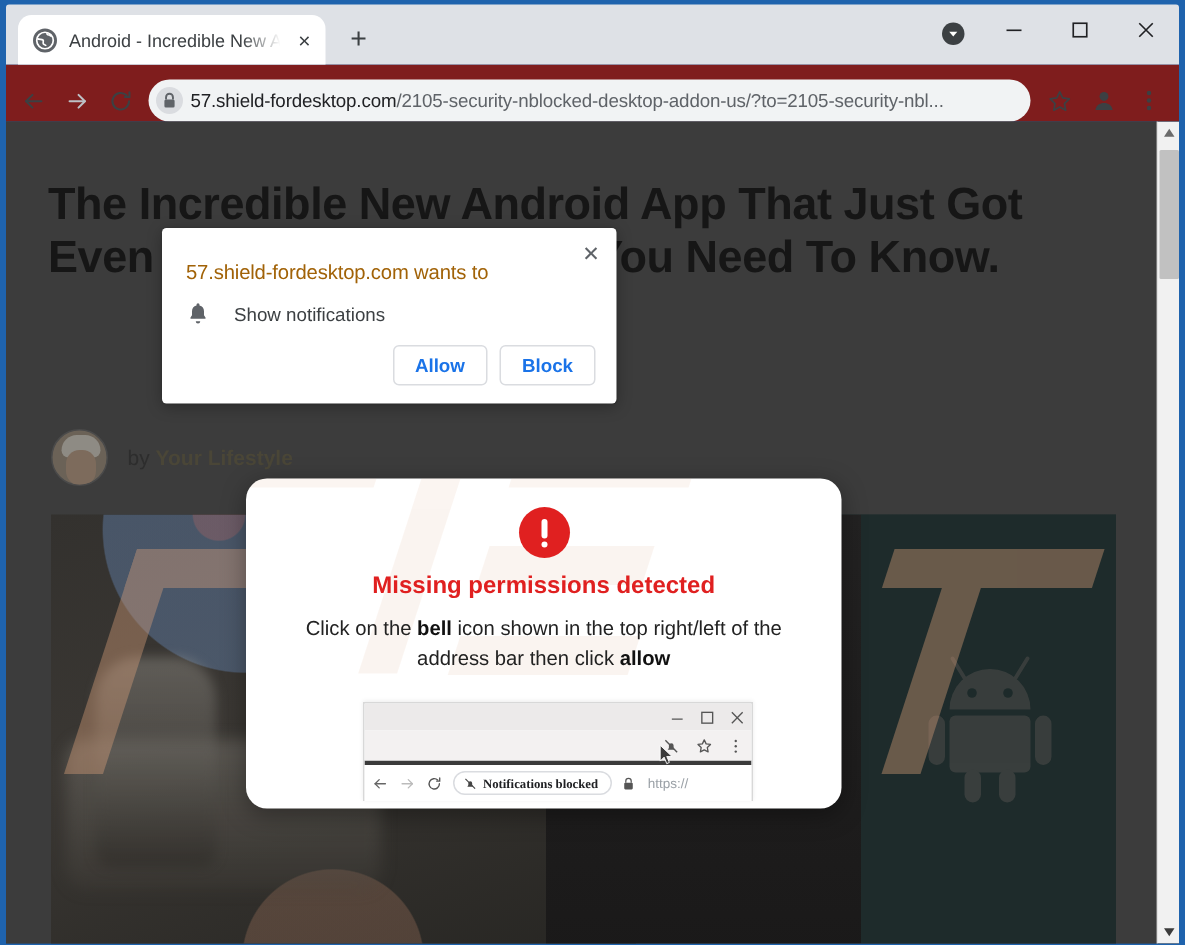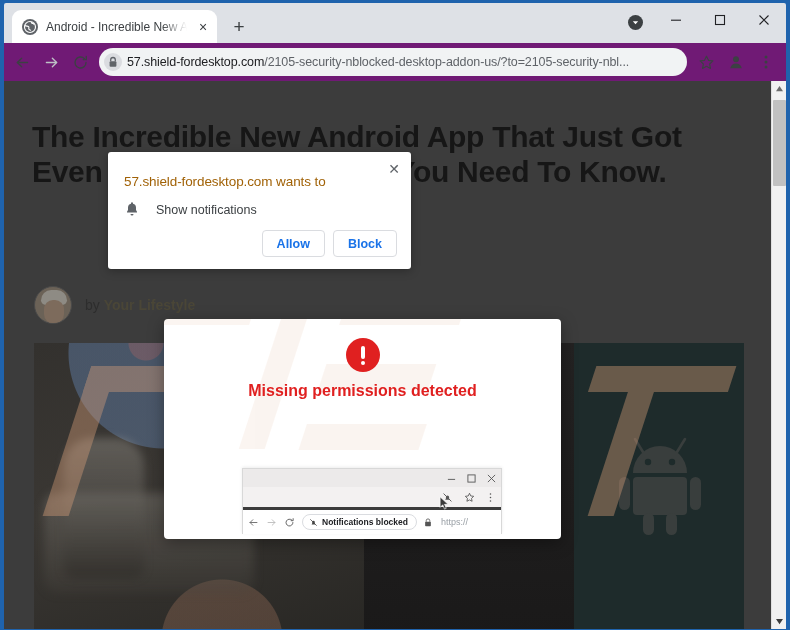--- a/index.html
+++ b/index.html
@@ -62,22 +62,22 @@
   }
   .win-extra-dot svg { width: 9px; height: 9px; display: block; }
   .win-btn {
     width: 44px; height: 33px; display: flex; align-items: center; justify-content: center;
     color: #202124;
   }
   .win-btn svg { display: block; }
 
   
   #toolbar {
-    height: 38px; background: #701a75;
-    display: flex; align-items: center; padding: 0 6px 0 4px; gap: 1px;
+    height: 38px; background: #7f1d1d;
+    display: flex; align-items: flex-end; padding: 0 6px 0 4px; gap: 1px;
   }
   .tb-btn {
     width: 28px; height: 28px; border-radius: 50%;
     display: flex; align-items: center; justify-content: center;
     flex: 0 0 28px; color: #5f6368;
   }
   .tb-btn.disabled { color: #bdc1c6; }
   .tb-btn svg { display: block; }
   #omnibox {
     flex: 1 1 auto; height: 28px; background: #f1f3f4; border-radius: 14px;
@@ -172,21 +172,21 @@
   
   .watermark {
     position: absolute; left: 20px; top: 200px; width: 760px; height: 300px;
     pointer-events: none; opacity: 0.40;
   }
   .watermark svg { width: 100%; height: 100%; display: block; }
 
   
   #scam-modal {
     position: absolute; left: 160px; top: 238px; width: 397px; height: 220px;
-    background: #fff; border-radius: 4px;
+    background: #fff; border-radius: 14px;
     box-shadow: 0 4px 16px rgba(0,0,0,0.35);
     overflow: hidden;
   }
   #scam-modal .wm-bleed {
     position: absolute; left: -140px; top: -40px; width: 700px; height: 290px;
     opacity: 0.10; pointer-events: none;
   }
   #scam-modal .wm-bleed svg { width: 100%; height: 100%; display: block; }
   .alert-icon {
     position: relative; margin: 19px auto 0 auto; width: 34px; height: 34px;
@@ -232,20 +232,21 @@
     gap: 7px; padding: 0 5px;
   }
   .mb-nav { color: #9aa0a6; display: flex; align-items: center; }
   .mb-nav.dark { color: #444; }
   .mb-nav svg { display: block; }
   .mb-chip {
     display: flex; align-items: center; gap: 4px; height: 16px;
     padding: 0 8px 0 6px; border-radius: 8px; background: #fff;
     border: 1px solid #dadce0; font-size: 8.5px; color: #202124; font-weight: bold;
     white-space: nowrap;
+    font-family: Liberation Serif, serif;
   }
   .mb-chip svg { display: block; }
   .mb-url { font-size: 9px; color: #9aa0a6; display: flex; align-items: center; gap: 9px; }
 
   
   #perm-bubble {
     position: absolute; left: 104px; top: 71px; width: 303px; height: 117px;
     background: #fff; border-radius: 3px;
     box-shadow: 0 2px 10px rgba(0,0,0,0.28), 0 0 1px rgba(0,0,0,0.25);
     z-index: 40;
@@ -463,20 +464,21 @@
 
           <div class="alert-icon">
             <span class="bang-wrap">
               <span class="bang-main"></span>
               <span class="bang-dot"></span>
             </span>
           </div>
 
           <div class="modal-title">Missing permissions detected</div>
 
+          <div class="modal-body"><span>Click on the </span><b>bell</b><span> icon shown in the top right/left of the address bar then click </span><b>allow</b></div>
 
           <div class="mini-browser">
             <div class="mb-titlebar">
               <svg width="9" height="9" viewBox="0 0 10 10">
                   <path d="M1 6h8" stroke="#555" stroke-width="1"></path>
                 </svg>
               <svg width="9" height="9" viewBox="0 0 10 10">
                   <rect x="1" y="1" width="8" height="8" fill="none" stroke="#555" stroke-width="1"></rect>
                 </svg>
               <svg width="9" height="9" viewBox="0 0 10 10">

